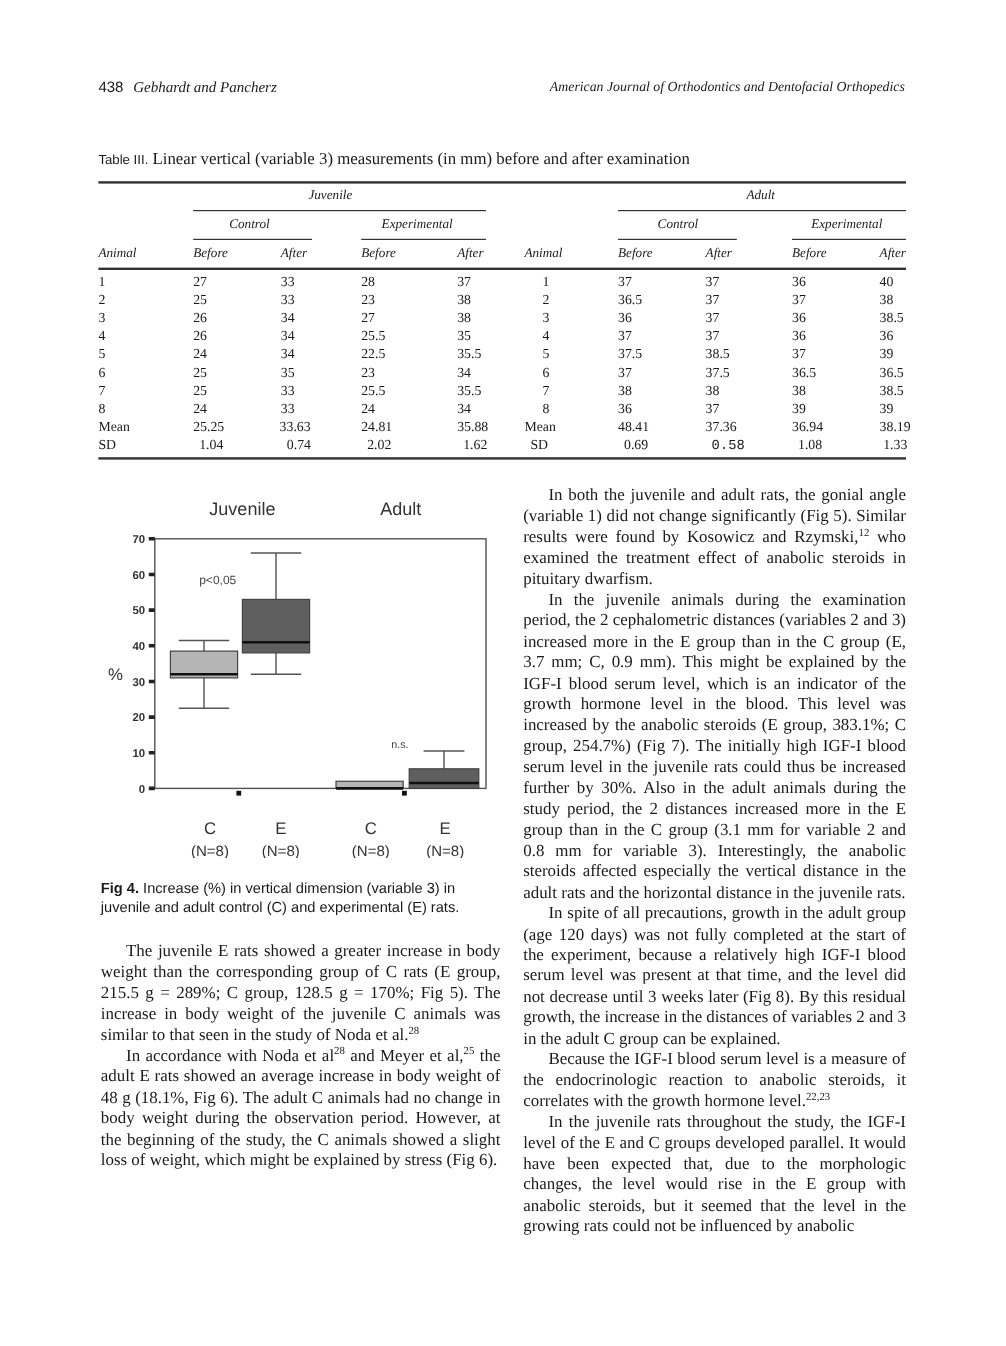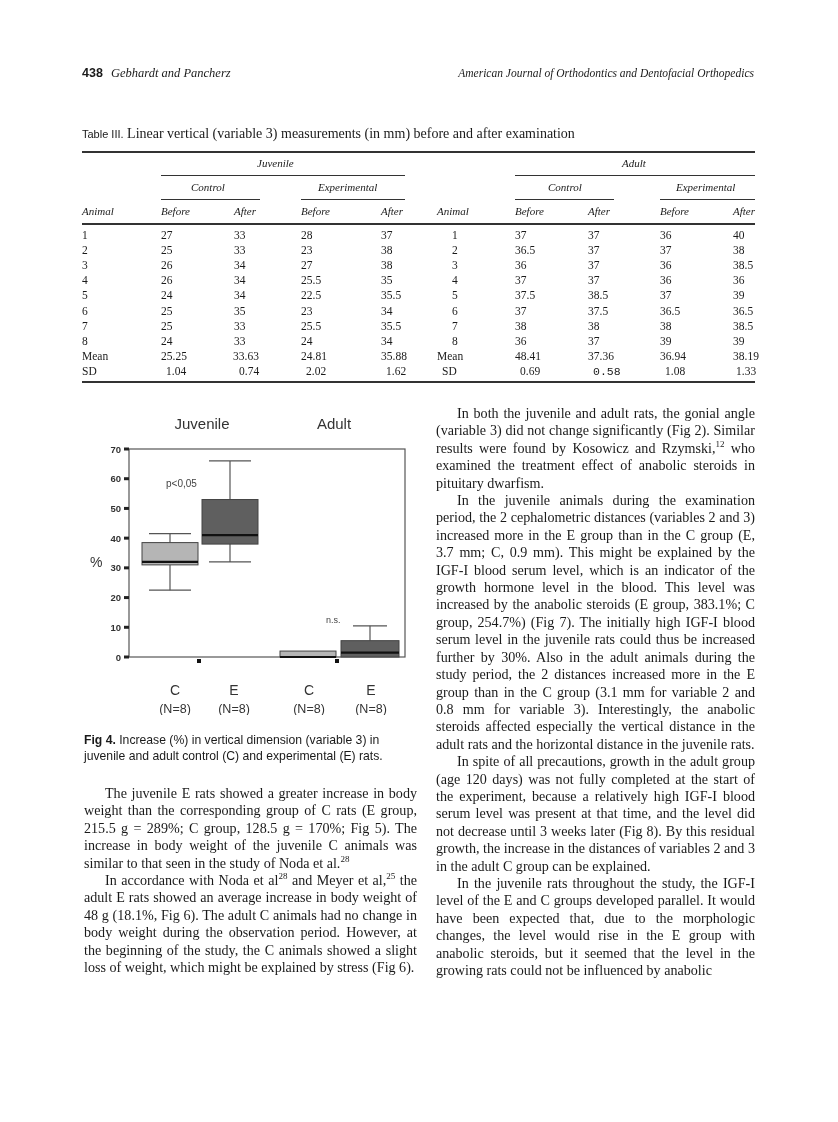--- a/index.html
+++ b/index.html
@@ -1,18 +1,18 @@
 <!DOCTYPE html>
 <html><head>
 <meta charset="utf-8">
 <style>
   html, body { margin: 0; padding: 0; background: #ffffff; }
   body { width: 838px; height: 1122px; position: relative; overflow: hidden; color: #1a1a1a; font-family: "Liberation Serif", serif; }
   .header-left { position: absolute; left: 82px; top: 66px; font-size: 12.5px; }
-  .header-left .pg { font-family: "Liberation Sans", sans-serif; font-weight: bold; font-size: 12.5px; }
+  .header-left .pg { font-family: "Liberation Sans", sans-serif; font-weight: normal; font-size: 12.5px; }
   .header-left .auth { font-style: italic; margin-left: 5px; }
   .header-right { position: absolute; right: 84px; top: 66px; text-align: right; font-style: italic; font-size: 11.5px; line-height: 14px; }
 
   .table-caption { position: absolute; left: 82px; top: 126px; font-size: 14px; }
   .table-caption .lbl { font-family: "Liberation Sans", sans-serif; font-size: 11px; }
 
   .tbl { position: absolute; left: 82px; top: 151px; width: 673px; }
   .rule { position: absolute; background: #333; }
   .cell { position: absolute; font-size: 11.5px; white-space: nowrap; }
   .hdr { font-style: italic; font-size: 11px; }
@@ -233,17 +233,18 @@
   <b>Fig 4.</b>
   <span>Increase (%) in vertical dimension (variable 3) in juvenile and adult control (C) and experimental (E) rats.</span>
 </div>
 
 <div class="col" style="left:84px;top:785px;width:333px;">
   <p class="ind"><span>The juvenile E rats showed a greater increase in body weight than the corresponding group of C rats (E group, 215.5 g = 289%; C group, 128.5 g = 170%; Fig 5). The increase in body weight of the juvenile C animals was similar to that seen in the study of Noda et al.</span><sup>28</sup></p>
   <p class="ind"><span>In accordance with Noda et al</span><sup>28</sup><span> and Meyer et al,</span><sup>25</sup><span> the adult E rats showed an average increase in body weight of 48 g (18.1%, Fig 6). The adult C animals had no change in body weight during the observation period. However, at the beginning of the study, the C animals showed a slight loss of weight, which might be explained by stress (Fig 6).</span></p>
 </div>
 
 <div class="col" style="left:436px;top:405px;width:319px;">
-  <p class="ind"><span>In both the juvenile and adult rats, the gonial angle (variable 3) did not change significantly (Fig 2). Similar results were found by Kosowicz and Rzymski,</span><sup>12</sup><span> who examined the treatment effect of anabolic steroids in pituitary dwarfism.</span></p>
+  <p class="ind"><span>In both the juvenile and adult rats, the gonial angle (variable 1) did not change significantly (Fig 5). Similar results were found by Kosowicz and Rzymski,</span><sup>12</sup><span> who examined the treatment effect of anabolic steroids in pituitary dwarfism.</span></p>
   <p class="ind">In the juvenile animals during the examination period, the 2 cephalometric distances (variables 2 and 3) increased more in the E group than in the C group (E, 3.7 mm; C, 0.9 mm). This might be explained by the IGF-I blood serum level, which is an indicator of the growth hormone level in the blood. This level was increased by the anabolic steroids (E group, 383.1%; C group, 254.7%) (Fig 7). The initially high IGF-I blood serum level in the juvenile rats could thus be increased further by 30%. Also in the adult animals during the study period, the 2 distances increased more in the E group than in the C group (3.1 mm for variable 2 and 0.8 mm for variable 3). Interestingly, the anabolic steroids affected especially the vertical distance in the adult rats and the horizontal distance in the juvenile rats.</p>
   <p class="ind">In spite of all precautions, growth in the adult group (age 120 days) was not fully completed at the start of the experiment, because a relatively high IGF-I blood serum level was present at that time, and the level did not decrease until 3 weeks later (Fig 8). By this residual growth, the increase in the distances of variables 2 and 3 in the adult C group can be explained.</p>
+  <p class="ind"><span>Because the IGF-I blood serum level is a measure of the endocrinologic reaction to anabolic steroids, it correlates with the growth hormone level.</span><sup>22,23</sup></p>
   <p class="ind">In the juvenile rats throughout the study, the IGF-I level of the E and C groups developed parallel. It would have been expected that, due to the morphologic changes, the level would rise in the E group with anabolic steroids, but it seemed that the level in the growing rats could not be influenced by anabolic</p>
 </div>
 
 </body></html>

